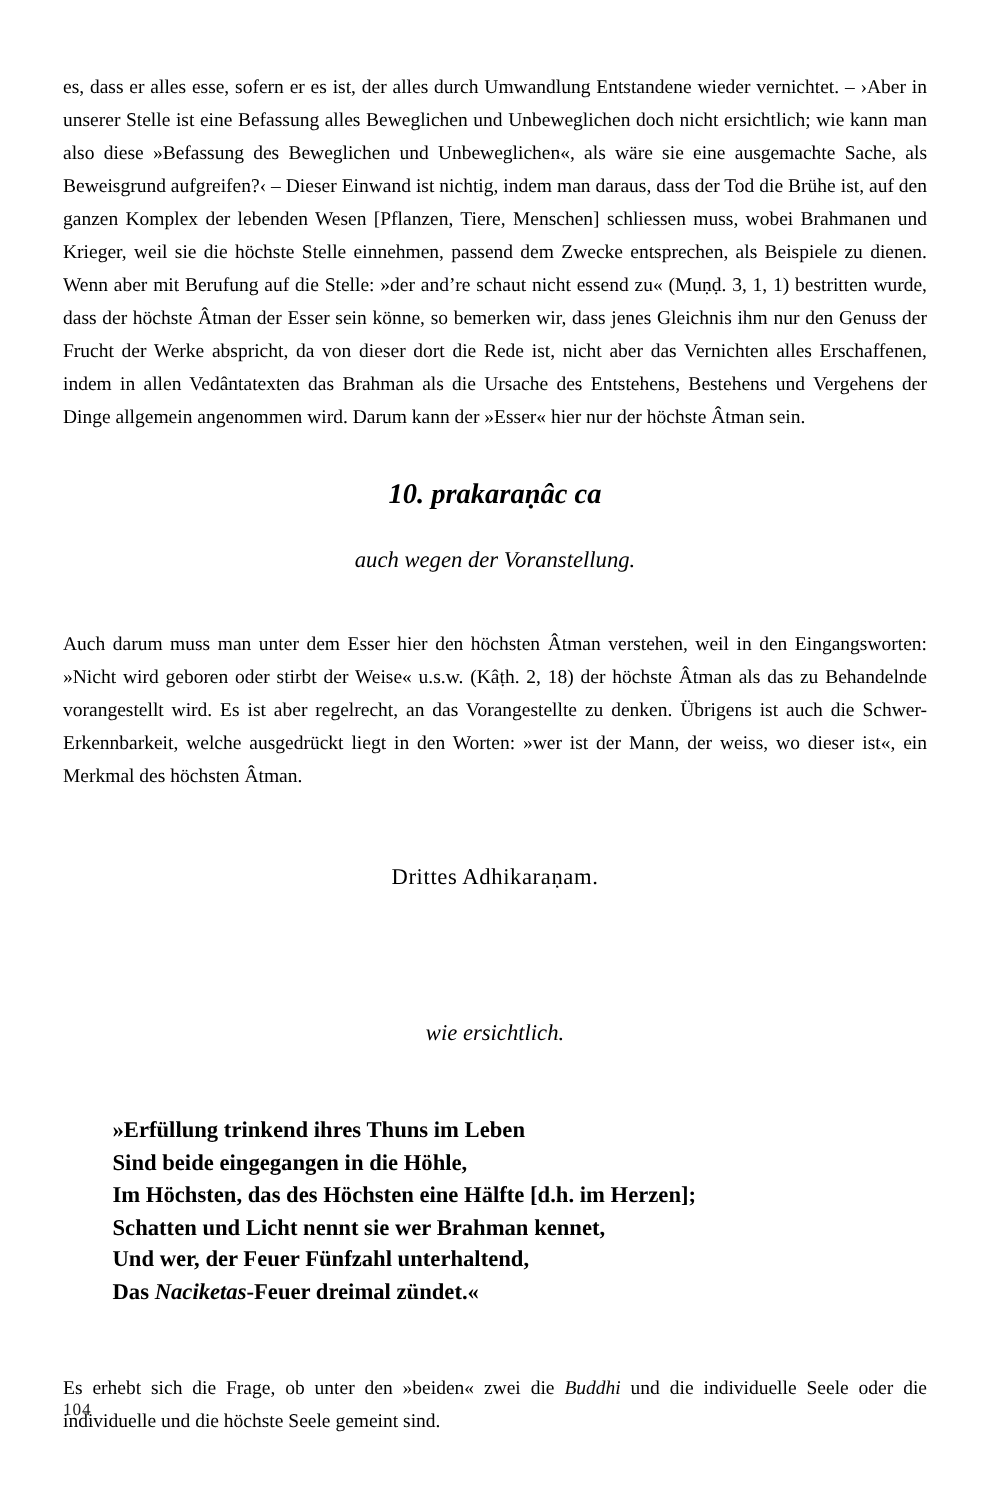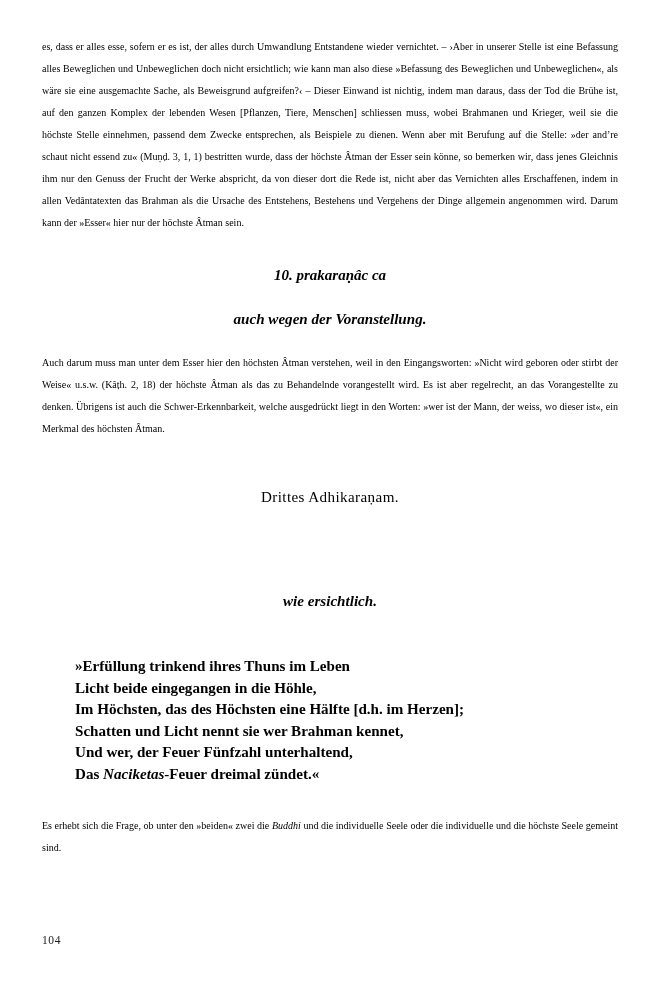--- a/index.html
+++ b/index.html
@@ -24,49 +24,49 @@
   }
 
   .textblock {
     position: absolute;
     left: 42px;
     top: 36px;
     width: 576px;
   }
 
   p.body {
-    margin: 0 0 0 0;
-    font-size: 10px;
+    margin: 11px 0 0 0;
+    font-size: 13px;
     line-height: 22.0px;
     text-align: justify;
     text-justify: inter-word;
     hyphens: none;
   }
 
   p.body.first {
     margin-bottom: 0;
   }
 
   .spacer-lg { height: 30px; }
   .spacer-md { height: 22px; }
 
   .sutra {
     margin: 0;
-    font-size: 15px;
+    font-size: 19px;
     line-height: 22px;
     font-weight: bold;
     font-style: italic;
     text-align: center;
   }
 
   .translation {
     margin: 0;
     font-size: 15.1px;
     line-height: 22px;
-    font-weight: bold;
+    font-weight: normal;
     font-style: italic;
     text-align: center;
   }
 
   .adhikaranam {
     margin: 16px;
     font-size: 15.1px;
     line-height: 22px;
     font-weight: normal;
     text-align: center;
@@ -130,21 +130,21 @@
       <span>wie ersichtlich.</span>
     </p>
 
     <div class="spacer-md"></div>
 
 
     <div class="spacer-md"></div>
 
     <div class="verse">
       <span class="vline">»Erfüllung trinkend ihres Thuns im Leben</span>
-      <span class="vline">Licht beide eingegangen in die Höhle,</span>
+      <span class="vline">Sind beide eingegangen in die Höhle,</span>
       <span class="vline">Im Höchsten, das des Höchsten eine Hälfte [d.h. im Herzen];</span>
       <span class="vline">Schatten und Licht nennt sie wer Brahman kennet,</span>
       <span class="vline">Und wer, der Feuer Fünfzahl unterhaltend,</span>
       <span class="vline"><span>Das </span><i class="term">Naciketas</i><span>-Feuer dreimal zündet.«</span></span>
     </div>
 
     <div class="spacer-lg"></div>
 
     <p class="body"><span>Es erhebt sich die Frage, ob unter den »beiden« zwei die </span><i class="term">Buddhi</i><span> und die individuelle Seele oder die individuelle und die höchste Seele gemeint sind.</span></p>
 

